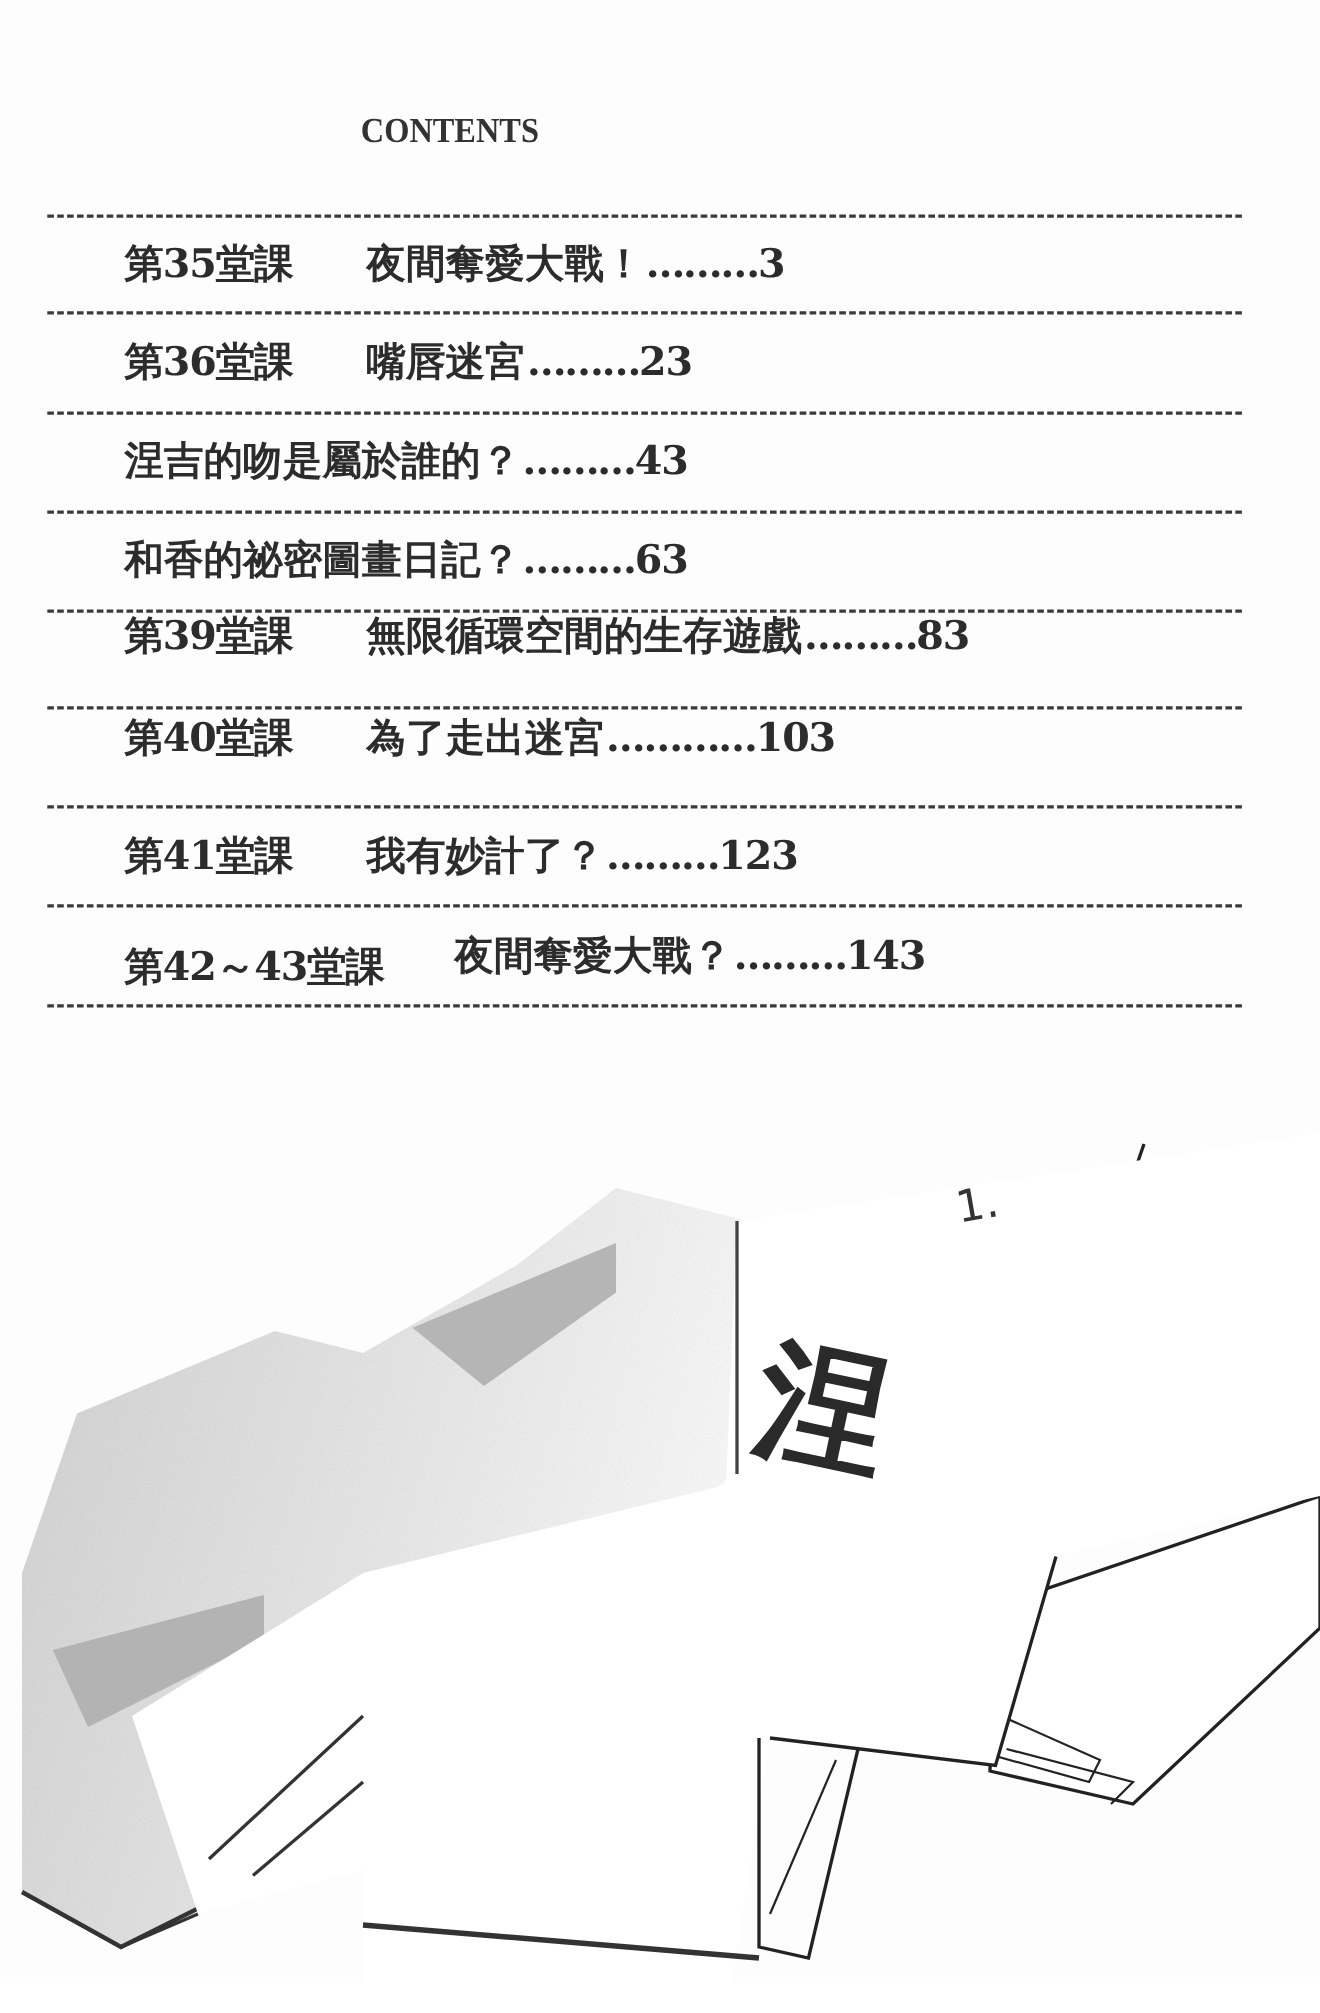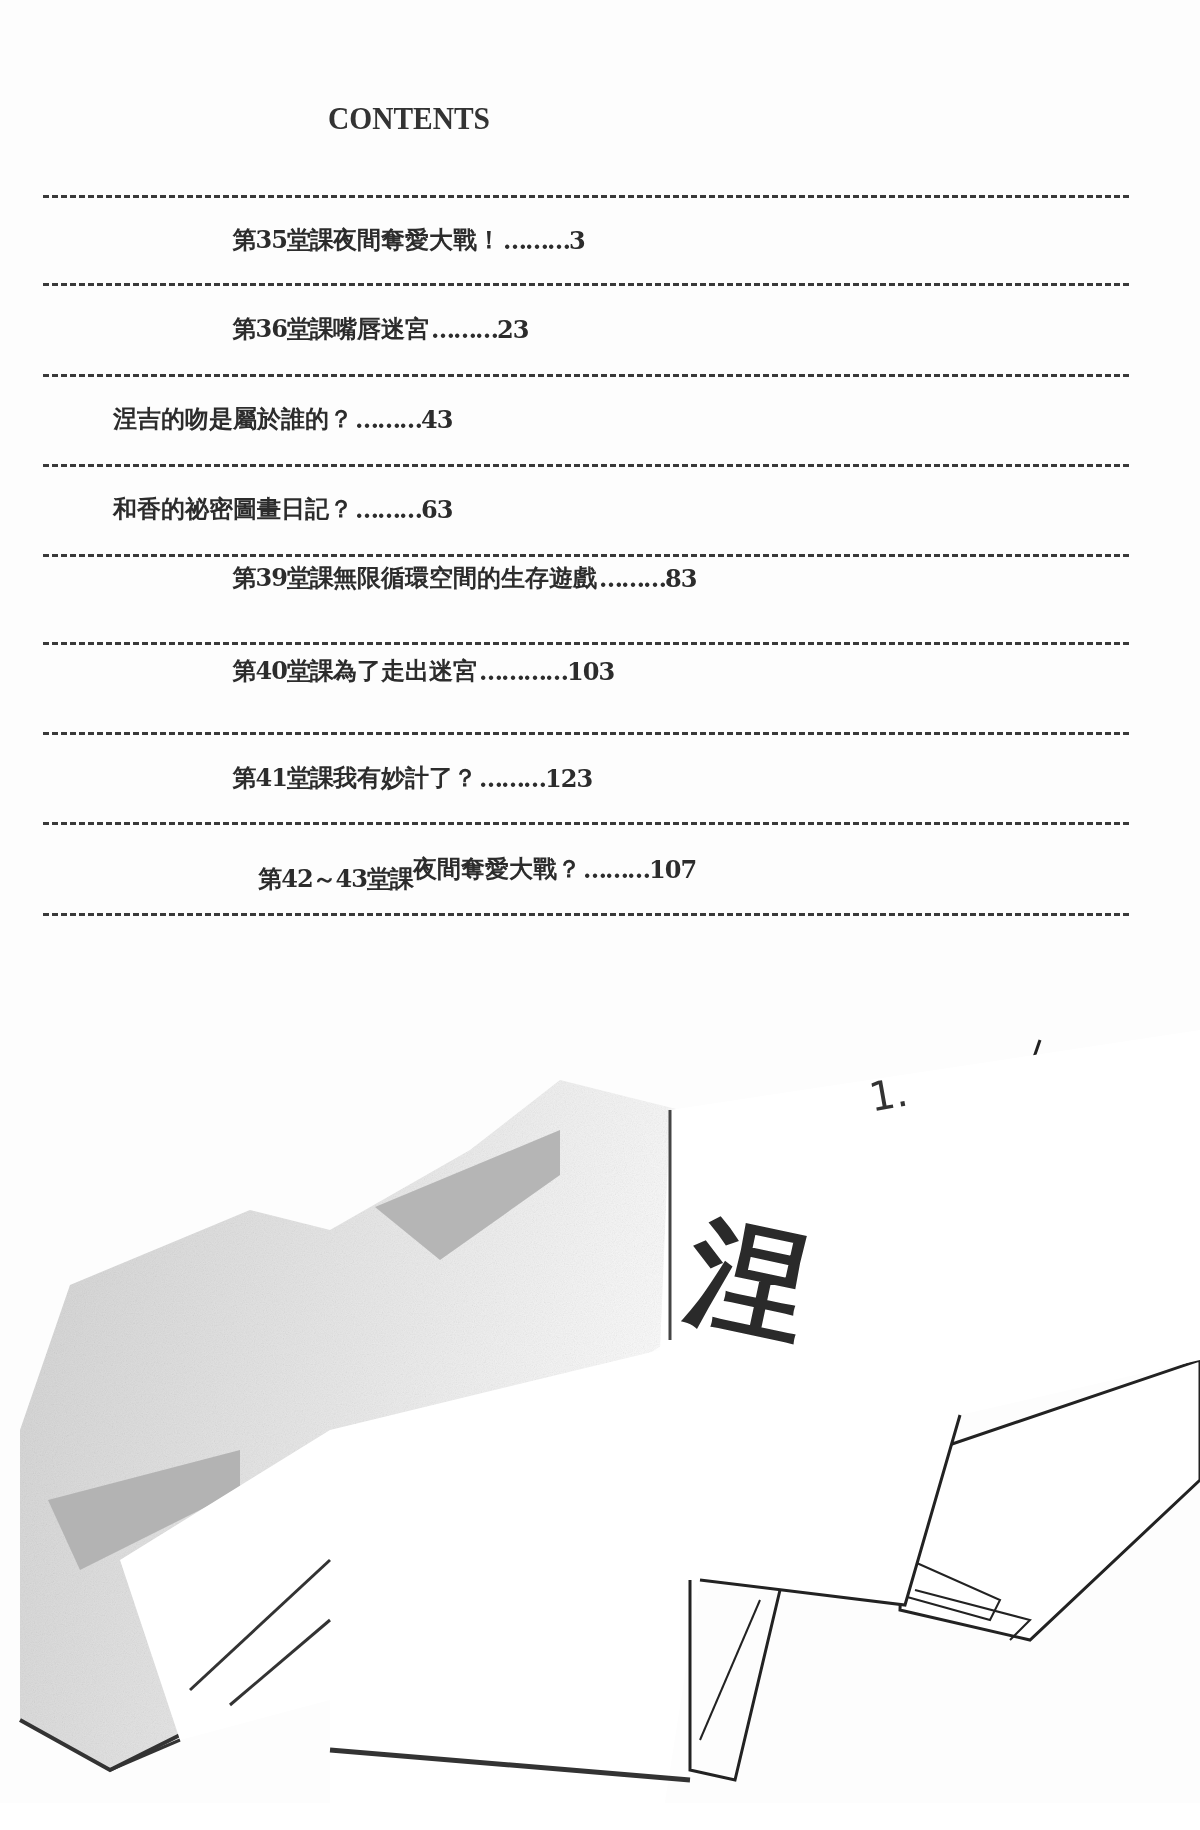--- a/index.html
+++ b/index.html
@@ -1,23 +1,23 @@
 <!DOCTYPE html>
 <html><head>
 <meta charset="utf-8">
 <style>
   html, body { margin:0; padding:0; background:#ffffff; }
   body { width:1200px; height:1830px; position:relative; overflow:hidden;
          font-family:"DejaVu Serif", "Liberation Serif", serif; color:#2a2a2a; }
-  .page { position:absolute; left:0; top:0; width:1200px; height:1803px; background:#fdfdfd;text-align:right; }
+  .page { position:absolute; left:0; top:0; width:1200px; height:1803px; background:#fdfdfd; }
   .title { position:absolute; left:328px; top:100px; font-family:"Liberation Serif","DejaVu Serif",serif;
            font-weight:bold; font-size:32px; letter-spacing:0px; color:#333; transform:scaleX(0.92); transform-origin:left top; }
   .divider { position:absolute; left:43px; width:1086px; height:0; border-top:3px dashed #3a3a3a; }
   .row { position:absolute; left:113px; height:60px; display:flex; align-items:center; white-space:nowrap;
-         font-size:24px; font-weight:bold; color:#2c2c2c; }
+         font-size:36px; font-weight:bold; color:#2c2c2c; }
   .row .num { display:inline-block; width:220px; letter-spacing:-1px; }
   .row.wide .num { width:300px;margin-top:20px; }
   .row .ttl { letter-spacing:0px; }
   .row .dots { letter-spacing:-2px; margin-left:2px; }
   .row .page-no { letter-spacing:-1px; }
   .art { position:absolute; left:0; top:1000px; width:1200px; height:830px; }
 </style>
 </head>
 <body>
 
@@ -78,21 +78,21 @@
     <span class="ttl">我有妙計了？</span>
     <span class="dots">………</span>
     <span class="page-no">123</span>
   </div>
   <div class="divider" style="top:822px"></div>
 
   <div class="row wide" style="top:839px">
     <span class="num">第42～43堂課</span>
     <span class="ttl">夜間奪愛大戰？</span>
     <span class="dots">………</span>
-    <span class="page-no">107</span>
+    <span class="page-no">143</span>
   </div>
   <div class="divider" style="top:913px"></div>
 
   <svg class="art" viewBox="0 0 1200 830">
     <defs>
       <filter id="grain" x="0" y="0" width="100%" height="100%">
         <feTurbulence type="fractalNoise" baseFrequency="0.9" numOctaves="2" result="n"></feTurbulence>
         <feColorMatrix type="saturate" values="0"></feColorMatrix>
         <feComponentTransfer>
             <feFuncA type="table" tableValues="0 0.35"></feFuncA>

